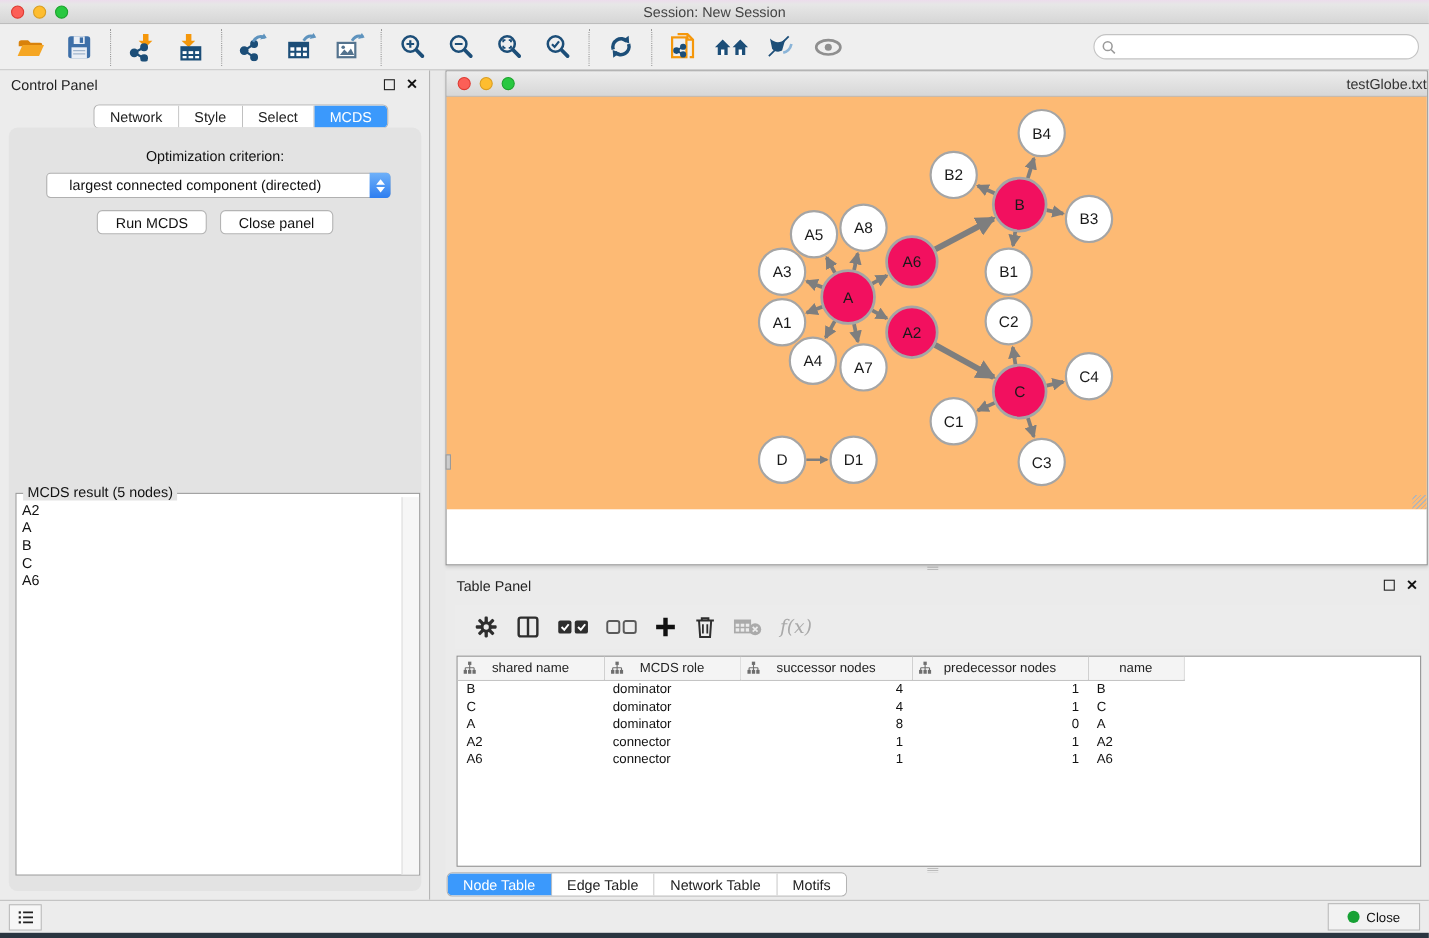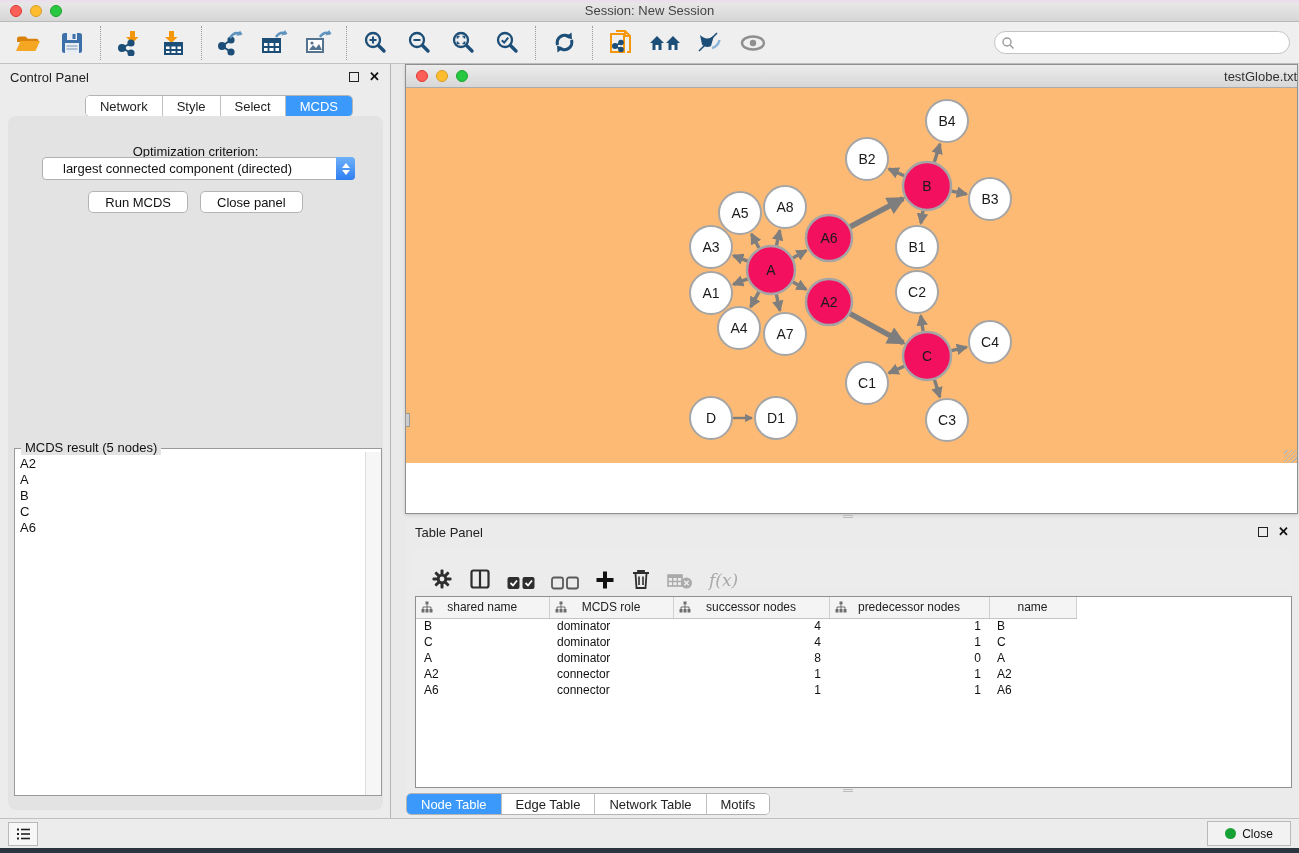--- a/index.html
+++ b/index.html
@@ -37,21 +37,21 @@
   
   .control-panel { position:absolute; left:0; top:64px; width:391px; height:754px;
     background:#ececec; border-right:1px solid #b5b5b5; }
   .cp-tabs { position:absolute; left:0; top:31px; width:100%; display:flex; justify-content:center;margin-left:24px; }
   .seg { display:flex; height:22px; border-radius:5px; overflow:hidden; border:1px solid #b4b4b4; background:#fff; }
   .seg .tab { padding:0 14px; font-size:13px; color:#222; display:flex; align-items:center; background:#fff;
     border-right:1px solid #c0c0c0; cursor:default; }
   .seg .tab:last-child { border-right:none; }
   .seg .tab.active { background:#3b99fc; color:#fff; }
   .cp-body { position:absolute; left:8px; top:52px; width:375px; height:694px; background:#e3e3e3; border-radius:8px; }
-  .opt-label { text-align:center; font-size:13px; color:#111; padding-top:28px; }
+  .opt-label { text-align:center; font-size:13px; color:#111; padding-top:18px; }
   .combo { position:absolute; left:34px; top:41px; width:313px; height:23px; background:#fff;
     border:1px solid #b0b0b0; border-radius:4px; display:flex; align-items:center; }
   .combo-text { flex:1; font-size:13px; color:#111; padding-left:20px; white-space:nowrap; overflow:hidden; }
   .combo-stepper { width:19px; height:23px; margin-right:-1px; border-radius:0 4px 4px 0;
     background:linear-gradient(#6fb1f9, #2e7ef0); display:flex; flex-direction:column; align-items:center; justify-content:center; gap:2px; }
   .chev-up { width:0; height:0; border-left:4px solid transparent; border-right:4px solid transparent; border-bottom:5px solid #fff; }
   .chev-down { width:0; height:0; border-left:4px solid transparent; border-right:4px solid transparent; border-top:5px solid #fff; }
   .cp-buttons { position:absolute; left:0; top:75px; width:100%; display:flex; justify-content:center; gap:12px; }
   .btn { height:22px; padding:0 16px; background:#fff; border:1px solid #b4b4b4; border-radius:5px;
     font-size:13px; color:#111; display:flex; align-items:center; cursor:default; }
@@ -71,21 +71,21 @@
   .net-canvas { position:relative; width:891px; height:375px; background:#fdba74; overflow:hidden; }
   .net-grip-left { position:absolute; left:-1px; top:348px; width:5px; height:14px; background:#ccc; border:1px solid #9a9a9a; }
   .net-resize { position:absolute; right:0; bottom:0; width:13px; height:13px;
     background:repeating-linear-gradient(135deg, transparent 0 2px, #b5b5b5 2px 3px); }
   .splitter-grip { position:absolute; width:10px; height:4px;
     background:repeating-linear-gradient(#bbb 0 1px, transparent 1px 2px); }
 
   
   .table-panel { position:absolute; left:405px; top:519px; width:894px; height:299px; background:#ebebeb; }
   .tp-toolbar { position:absolute; left:8px; top:31px; width:878px; height:40px; background:#ececec;
-    display:flex; align-items:flex-end; gap:16px; padding-left:18px; }
+    display:flex; align-items:center; gap:16px; padding-left:18px; }
   .tp-icon { display:flex; align-items:center; justify-content:center; cursor:default; }
   .fx-label { font-family:"DejaVu Serif", serif; font-style:italic; font-size:17px; color:#a9a9a9; }
   .tp-table-wrap { position:absolute; left:10px; top:77px; width:877px; height:192px; background:#fff; border:1px solid #8f8f8f; }
   table.data { border-collapse:collapse; table-layout:fixed; font-size:12px; color:#111; }
   table.data th { height:21px; background:#f4f4f4; border-right:1px solid #d0d0d0; border-bottom:1px solid #c4c4c4;
     font-weight:normal; font-size:12px; color:#222; position:relative; }
   table.data th .th-label { display:block; text-align:center; }
   table.data th .th-icon { position:absolute; left:5px; top:4px; }
   table.data td { height:16px; padding:0 8px; white-space:nowrap; overflow:hidden; }
   td.num { text-align:right; padding-right:16px; }

